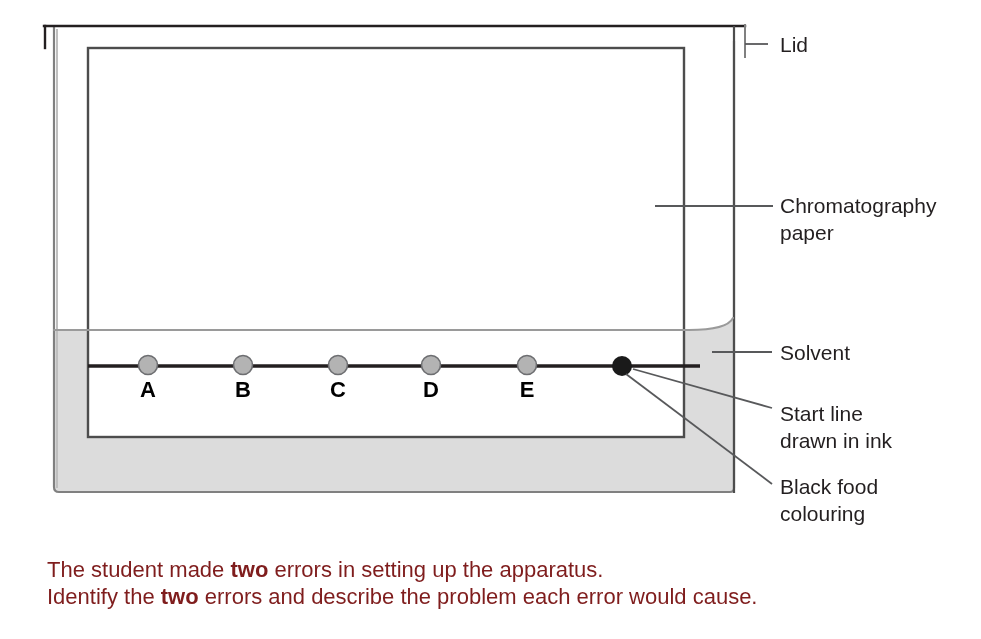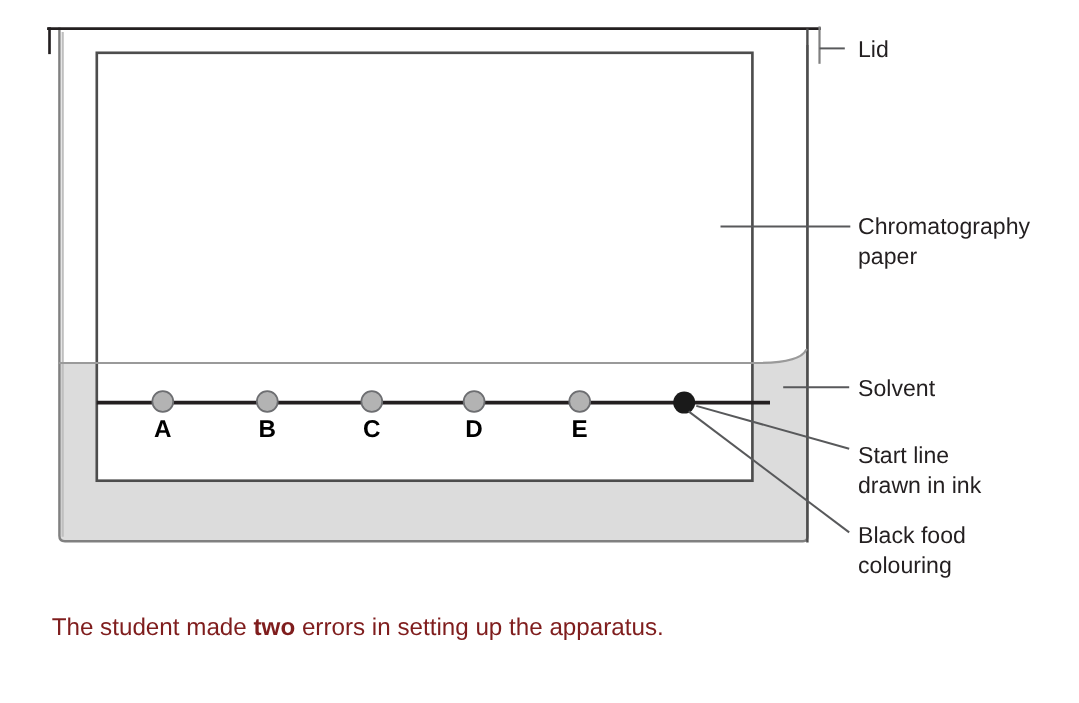--- a/index.html
+++ b/index.html
@@ -132,15 +132,16 @@
       <text class="lbl" x="780" y="421">Start line</text>
       <text class="lbl" x="780" y="448">drawn in ink</text>
 
       <text class="lbl" x="780" y="494">Black food</text>
       <text class="lbl" x="780" y="521">colouring</text>
     </svg>
   </div>
 
   <div id="question">
     <div class="qline"><span>The student made </span><b>two</b><span> errors in setting up the apparatus.</span></div>
+    <div class="qline"><span>Identify the </span><b>two</b><span> errors and describe the problem each error would cause.</span></div>
   </div>
 
 </div>
 
 </body></html>

